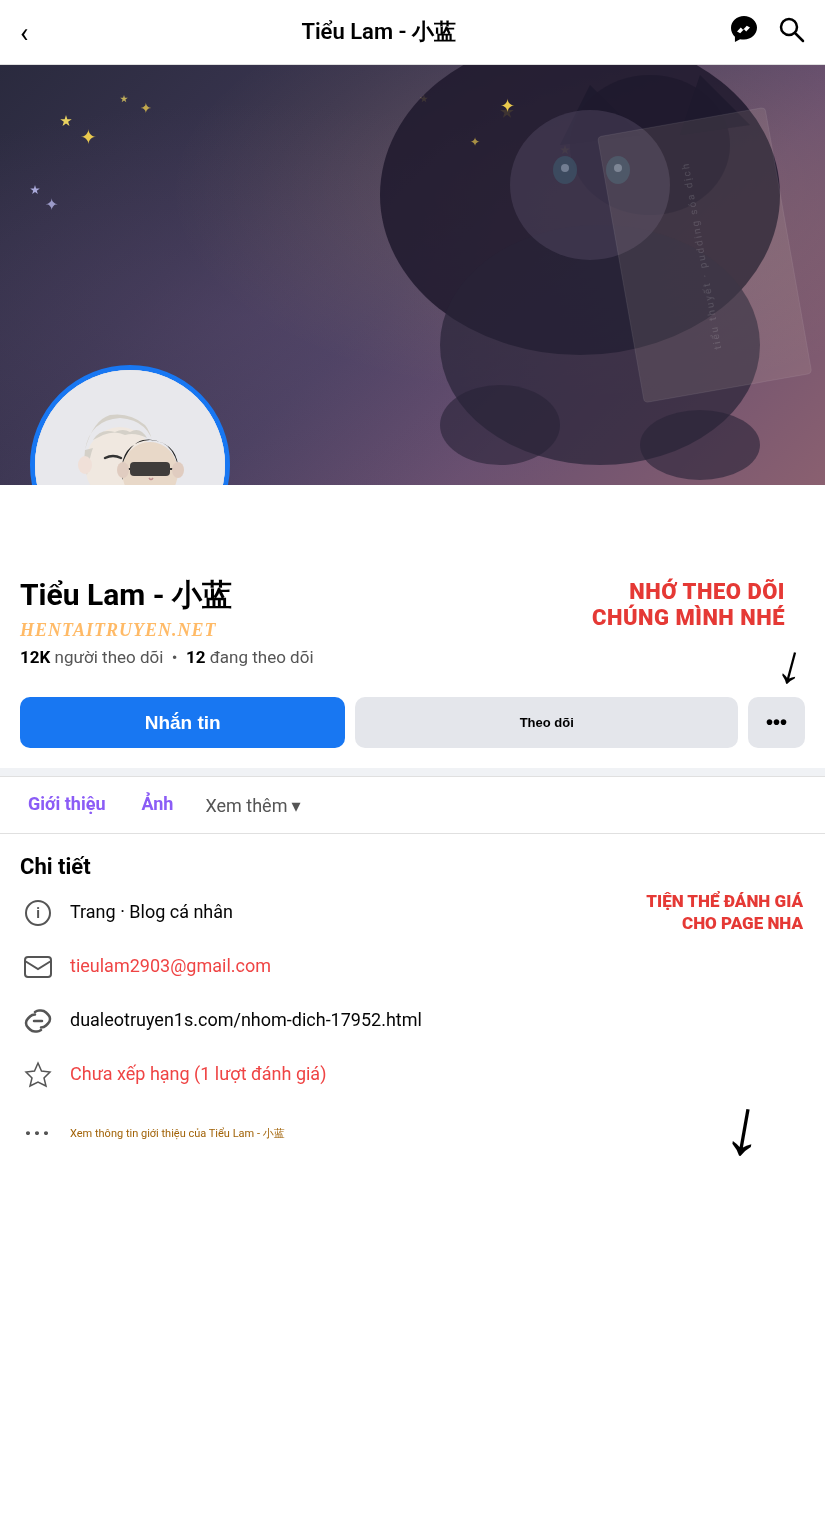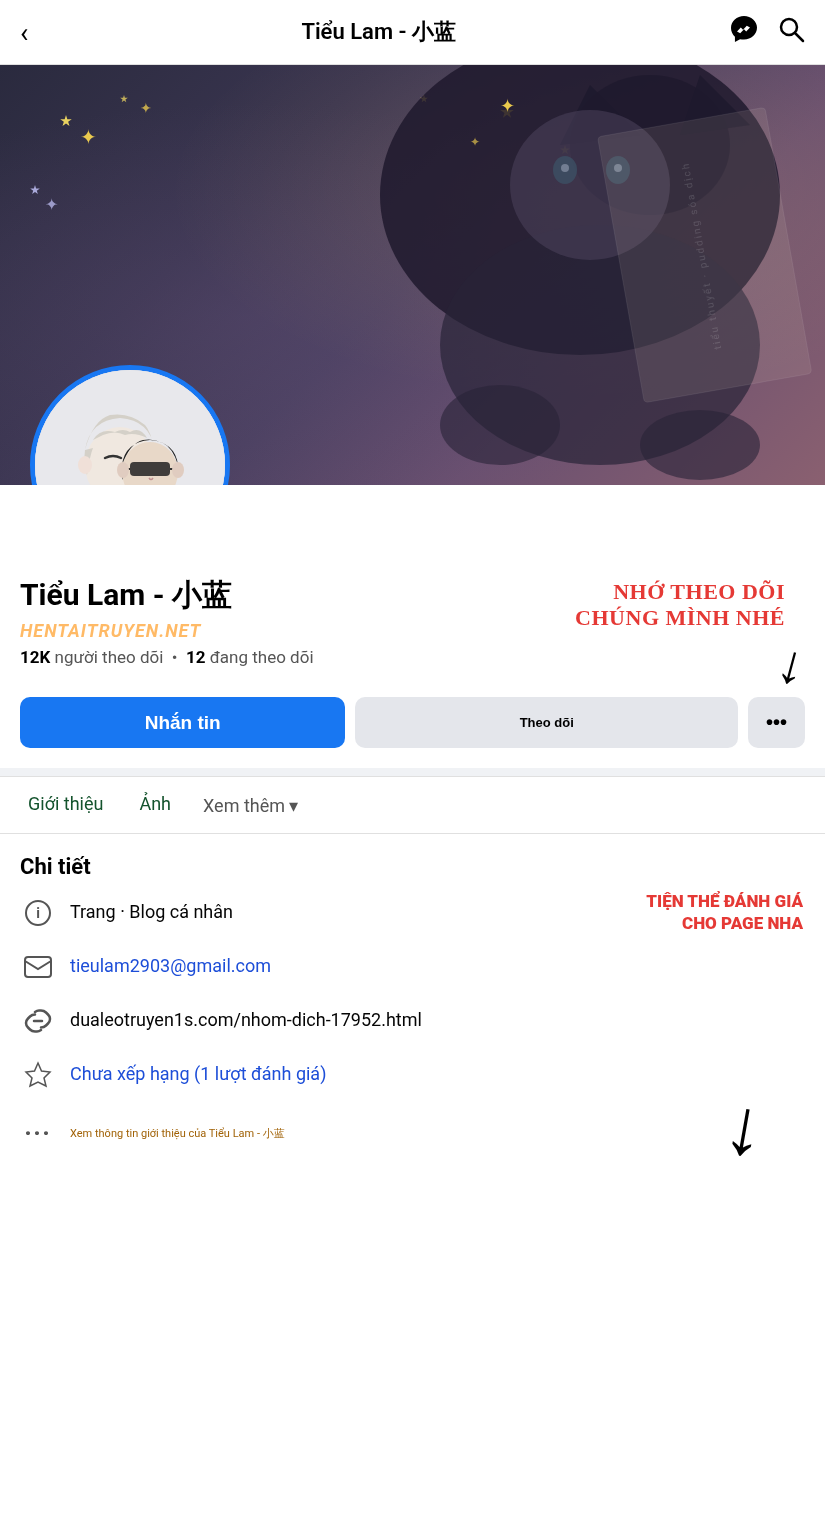--- a/index.html
+++ b/index.html
@@ -99,20 +99,21 @@
       color: #000;
       margin-bottom: 4px;
     }
     .watermark-text {
       color: rgba(255,140,0,0.6);
       font-size: 18px;
       font-weight: 700;
       letter-spacing: 1px;
       margin-bottom: 6px;
       font-style: italic;
+      font-family: Liberation Serif, serif;
     }
     .follower-info {
       font-size: 17px;
       color: #555;
       margin-bottom: 16px;
       text-align: right;
     }
     .follower-count {
       font-weight: 700;
       color: #000;
@@ -182,22 +183,22 @@
       display: flex;
       align-items: center;
       border-top: 1px solid #e0e0e0;
       border-bottom: 1px solid #e0e0e0;
       padding: 0 10px;
       background: #fff;
     }
     .tab-item {
       padding: 16px 18px;
       font-size: 18px;
-      font-weight: 400;
-      color: #14532d;
+      font-weight: 700;
+      color: #8b5cf6;
       cursor: pointer;
       border-bottom: 3px solid transparent;
       white-space: nowrap;
     }
     .tab-item.active {
       color: #1877f2;
       border-bottom: 3px solid #1877f2;
       font-weight: 700;
       background: rgba(24,119,242,0.08);
       border-radius: 8px 8px 0 0;
@@ -241,21 +242,21 @@
       flex-shrink: 0;
       color: #555;
     }
     .detail-text {
       font-size: 18px;
       color: #050505;
       line-height: 1.4;
       padding-top: 4px;
     }
     .detail-text.blue {
-      color: #1d4ed8;
+      color: #ef4444;
     }
 
     
     .promo-rate {
       position: absolute;
       right: 2px;
       top: -5px;
       font-size: 17px;
       font-weight: 900;
       color: #e53935;
@@ -432,21 +433,21 @@
         <div class="profile-name">Tiểu Lam - 小蓝</div>
         <div class="watermark-text">HENTAITRUYEN.NET</div>
         <div class="follower-info">
           <span class="follower-count">12K</span>
           <span>người theo dõi</span>
           &nbsp;•&nbsp;
           <span class="follower-count">12</span>
           <span>đang theo dõi</span>
         </div>
       </div>
-      <div style="text-align:right; padding-top:4px;font-family:Liberation Serif, serif;">
+      <div style="text-align:right; padding-top:4px;">
         <div class="promo-text" style="position:relative;">
           <div>NHỚ THEO DÕI</div>
           <div>CHÚNG MÌNH NHÉ</div>
         </div>
         
         <div style="font-size:55px; font-weight:900; color:#000; line-height:0.9; margin-top:8px; transform:rotate(15deg); display:inline-block;">↓</div>
       </div>
     </div>
 
     <div class="action-buttons">

